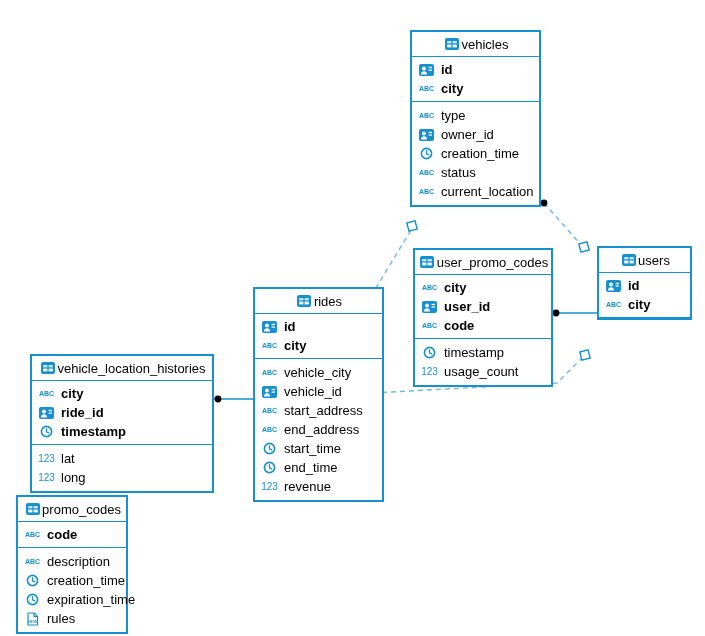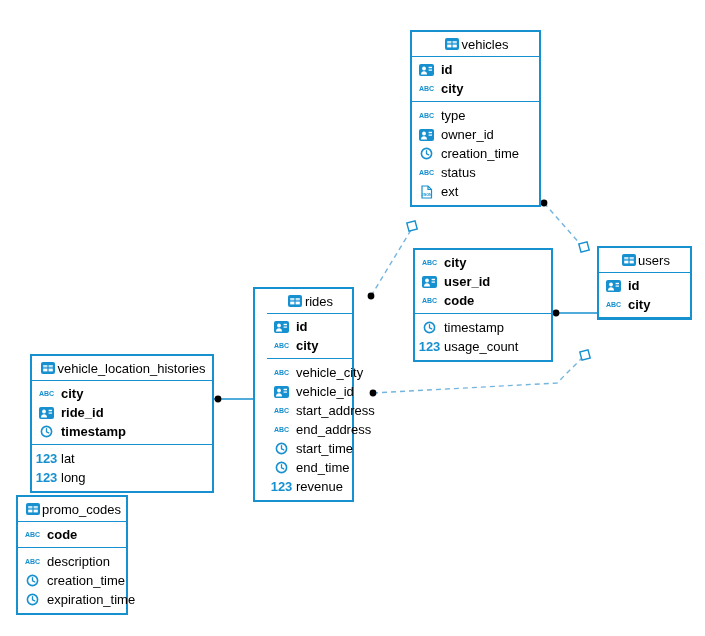--- a/index.html
+++ b/index.html
@@ -9,21 +9,21 @@
   .db-table{position:absolute;background:#fff;border:2px solid #1790cf;z-index:1;box-sizing:border-box;}
   .db-table-header{display:flex;align-items:center;justify-content:center;height:24px;
     border-bottom:1.5px solid #1790cf;font-size:13px;white-space:nowrap;}
   .section{box-sizing:border-box;}
   .section.pk{border-bottom:1.5px solid #1790cf;padding:3px 0;}
   .section.fields{padding:4px 0;}
   .field-row{display:flex;align-items:center;gap:5px;height:19px;padding:0 5px;font-size:13px;white-space:nowrap;}
   .field-row.pk{font-weight:bold;}
   .icon{flex:0 0 19px;width:19px;display:flex;align-items:center;justify-content:center;}
   .txt-icon{font-size:7px;font-weight:bold;color:#1790cf;letter-spacing:0;line-height:1;}
-  .num-icon{font-size:13px;font-weight:bold;color:#1790cf;line-height:1;}
+  .num-icon{font-size:10px;font-weight:normal;color:#1790cf;line-height:1;}
 </style>
 </head>
 <body>
 
 <div id="canvas">
   <svg id="connector-layer" width="705" height="636">
       <polyline points="371,296 411,230" fill="none" stroke="#74b5de" stroke-width="1.4" stroke-dasharray="5 4"></polyline>
       <rect x="407.75" y="221.75" width="8.5" height="8.5" fill="#fff" stroke="#1790cf" stroke-width="1.4" transform="rotate(-15 412 226)"></rect>
       <circle cx="371" cy="296" r="3.4" fill="#000000"></circle>
       <polyline points="544,203 582,246" fill="none" stroke="#74b5de" stroke-width="1.4" stroke-dasharray="5 4"></polyline>
@@ -99,297 +99,315 @@
           <span>creation_time</span>
         </div>
         <div class="field-row">
           <span class="icon">
             <span class="txt-icon">ABC</span>
           </span>
           <span>status</span>
         </div>
         <div class="field-row">
           <span class="icon">
+            <span class="txt-icon">ABC</span>
+          </span>
+          <span>current_location</span>
+        </div>
+      </div>
+    </div>
+    <div class="db-table" style="left: 413px; top: 248px; width: 140px;">
+      <div class="db-table-header">
+        <span class="icon">
+          <svg width="14" height="12" viewBox="0 0 14 12">
+            <rect width="14" height="12" rx="2" fill="#1790cf"></rect>
+            <rect x="2.2" y="3" width="4.2" height="2.4" fill="#fff" opacity="0.75"></rect>
+            <rect x="7.6" y="3" width="4.2" height="2.4" fill="#fff" opacity="0.75"></rect>
+            <rect x="2.2" y="6.6" width="4.2" height="2.8" fill="#fff"></rect>
+            <rect x="7.6" y="6.6" width="4.2" height="2.8" fill="#fff"></rect>
+          </svg>
+        </span>
+        <span>user_promo_codes</span>
+      </div>
+      <div class="section pk">
+        <div class="field-row pk">
+          <span class="icon">
+            <span class="txt-icon">ABC</span>
+          </span>
+          <span>city</span>
+        </div>
+        <div class="field-row pk">
+          <span class="icon">
+            <svg width="15" height="12" viewBox="0 0 15 12">
+              <rect width="15" height="12" rx="2" fill="#1790cf"></rect>
+              <circle cx="5" cy="4.5" r="1.9" fill="#fff"></circle>
+              <path d="M2 10.4 C2 8.2 3.4 7.2 5 7.2 C6.6 7.2 8 8.2 8 10.4 Z" fill="#fff"></path>
+              <rect x="9.6" y="2.8" width="3.4" height="1.4" fill="#fff"></rect>
+              <rect x="9.6" y="5.4" width="3.4" height="1.4" fill="#fff" opacity="0.85"></rect>
+            </svg>
+          </span>
+          <span>user_id</span>
+        </div>
+        <div class="field-row pk">
+          <span class="icon">
+            <span class="txt-icon">ABC</span>
+          </span>
+          <span>code</span>
+        </div>
+      </div>
+      <div class="section fields">
+        <div class="field-row">
+          <span class="icon">
+            <svg width="13" height="13" viewBox="0 0 13 13">
+              <circle cx="6.5" cy="6.5" r="5.1" fill="none" stroke="#1790cf" stroke-width="1.6"></circle>
+              <path d="M6.5 3.6 L6.5 6.9 L8.7 7.9" fill="none" stroke="#1790cf" stroke-width="1.3" stroke-linecap="round"></path>
+            </svg>
+          </span>
+          <span>timestamp</span>
+        </div>
+        <div class="field-row">
+          <span class="icon">
+            <span class="num-icon">123</span>
+          </span>
+          <span>usage_count</span>
+        </div>
+      </div>
+    </div>
+    <div class="db-table" style="left: 597px; top: 246px; width: 95px;">
+      <div class="db-table-header">
+        <span class="icon">
+          <svg width="14" height="12" viewBox="0 0 14 12">
+            <rect width="14" height="12" rx="2" fill="#1790cf"></rect>
+            <rect x="2.2" y="3" width="4.2" height="2.4" fill="#fff" opacity="0.75"></rect>
+            <rect x="7.6" y="3" width="4.2" height="2.4" fill="#fff" opacity="0.75"></rect>
+            <rect x="2.2" y="6.6" width="4.2" height="2.8" fill="#fff"></rect>
+            <rect x="7.6" y="6.6" width="4.2" height="2.8" fill="#fff"></rect>
+          </svg>
+        </span>
+        <span>users</span>
+      </div>
+      <div class="section pk">
+        <div class="field-row pk">
+          <span class="icon">
+            <svg width="15" height="12" viewBox="0 0 15 12">
+              <rect width="15" height="12" rx="2" fill="#1790cf"></rect>
+              <circle cx="5" cy="4.5" r="1.9" fill="#fff"></circle>
+              <path d="M2 10.4 C2 8.2 3.4 7.2 5 7.2 C6.6 7.2 8 8.2 8 10.4 Z" fill="#fff"></path>
+              <rect x="9.6" y="2.8" width="3.4" height="1.4" fill="#fff"></rect>
+              <rect x="9.6" y="5.4" width="3.4" height="1.4" fill="#fff" opacity="0.85"></rect>
+            </svg>
+          </span>
+          <span>id</span>
+        </div>
+        <div class="field-row pk">
+          <span class="icon">
+            <span class="txt-icon">ABC</span>
+          </span>
+          <span>city</span>
+        </div>
+      </div>
+    </div>
+    <div class="db-table" style="left: 253px; top: 287px; width: 131px;">
+      <div class="db-table-header">
+        <span class="icon">
+          <svg width="14" height="12" viewBox="0 0 14 12">
+            <rect width="14" height="12" rx="2" fill="#1790cf"></rect>
+            <rect x="2.2" y="3" width="4.2" height="2.4" fill="#fff" opacity="0.75"></rect>
+            <rect x="7.6" y="3" width="4.2" height="2.4" fill="#fff" opacity="0.75"></rect>
+            <rect x="2.2" y="6.6" width="4.2" height="2.8" fill="#fff"></rect>
+            <rect x="7.6" y="6.6" width="4.2" height="2.8" fill="#fff"></rect>
+          </svg>
+        </span>
+        <span>rides</span>
+      </div>
+      <div class="section pk">
+        <div class="field-row pk">
+          <span class="icon">
+            <svg width="15" height="12" viewBox="0 0 15 12">
+              <rect width="15" height="12" rx="2" fill="#1790cf"></rect>
+              <circle cx="5" cy="4.5" r="1.9" fill="#fff"></circle>
+              <path d="M2 10.4 C2 8.2 3.4 7.2 5 7.2 C6.6 7.2 8 8.2 8 10.4 Z" fill="#fff"></path>
+              <rect x="9.6" y="2.8" width="3.4" height="1.4" fill="#fff"></rect>
+              <rect x="9.6" y="5.4" width="3.4" height="1.4" fill="#fff" opacity="0.85"></rect>
+            </svg>
+          </span>
+          <span>id</span>
+        </div>
+        <div class="field-row pk">
+          <span class="icon">
+            <span class="txt-icon">ABC</span>
+          </span>
+          <span>city</span>
+        </div>
+      </div>
+      <div class="section fields">
+        <div class="field-row">
+          <span class="icon">
+            <span class="txt-icon">ABC</span>
+          </span>
+          <span>vehicle_city</span>
+        </div>
+        <div class="field-row">
+          <span class="icon">
+            <svg width="15" height="12" viewBox="0 0 15 12">
+              <rect width="15" height="12" rx="2" fill="#1790cf"></rect>
+              <circle cx="5" cy="4.5" r="1.9" fill="#fff"></circle>
+              <path d="M2 10.4 C2 8.2 3.4 7.2 5 7.2 C6.6 7.2 8 8.2 8 10.4 Z" fill="#fff"></path>
+              <rect x="9.6" y="2.8" width="3.4" height="1.4" fill="#fff"></rect>
+              <rect x="9.6" y="5.4" width="3.4" height="1.4" fill="#fff" opacity="0.85"></rect>
+            </svg>
+          </span>
+          <span>vehicle_id</span>
+        </div>
+        <div class="field-row">
+          <span class="icon">
+            <span class="txt-icon">ABC</span>
+          </span>
+          <span>start_address</span>
+        </div>
+        <div class="field-row">
+          <span class="icon">
+            <span class="txt-icon">ABC</span>
+          </span>
+          <span>end_address</span>
+        </div>
+        <div class="field-row">
+          <span class="icon">
+            <svg width="13" height="13" viewBox="0 0 13 13">
+              <circle cx="6.5" cy="6.5" r="5.1" fill="none" stroke="#1790cf" stroke-width="1.6"></circle>
+              <path d="M6.5 3.6 L6.5 6.9 L8.7 7.9" fill="none" stroke="#1790cf" stroke-width="1.3" stroke-linecap="round"></path>
+            </svg>
+          </span>
+          <span>start_time</span>
+        </div>
+        <div class="field-row">
+          <span class="icon">
+            <svg width="13" height="13" viewBox="0 0 13 13">
+              <circle cx="6.5" cy="6.5" r="5.1" fill="none" stroke="#1790cf" stroke-width="1.6"></circle>
+              <path d="M6.5 3.6 L6.5 6.9 L8.7 7.9" fill="none" stroke="#1790cf" stroke-width="1.3" stroke-linecap="round"></path>
+            </svg>
+          </span>
+          <span>end_time</span>
+        </div>
+        <div class="field-row">
+          <span class="icon">
+            <span class="num-icon">123</span>
+          </span>
+          <span>revenue</span>
+        </div>
+      </div>
+    </div>
+    <div class="db-table" style="left: 30px; top: 354px; width: 184px;">
+      <div class="db-table-header">
+        <span class="icon">
+          <svg width="14" height="12" viewBox="0 0 14 12">
+            <rect width="14" height="12" rx="2" fill="#1790cf"></rect>
+            <rect x="2.2" y="3" width="4.2" height="2.4" fill="#fff" opacity="0.75"></rect>
+            <rect x="7.6" y="3" width="4.2" height="2.4" fill="#fff" opacity="0.75"></rect>
+            <rect x="2.2" y="6.6" width="4.2" height="2.8" fill="#fff"></rect>
+            <rect x="7.6" y="6.6" width="4.2" height="2.8" fill="#fff"></rect>
+          </svg>
+        </span>
+        <span>vehicle_location_histories</span>
+      </div>
+      <div class="section pk">
+        <div class="field-row pk">
+          <span class="icon">
+            <span class="txt-icon">ABC</span>
+          </span>
+          <span>city</span>
+        </div>
+        <div class="field-row pk">
+          <span class="icon">
+            <svg width="15" height="12" viewBox="0 0 15 12">
+              <rect width="15" height="12" rx="2" fill="#1790cf"></rect>
+              <circle cx="5" cy="4.5" r="1.9" fill="#fff"></circle>
+              <path d="M2 10.4 C2 8.2 3.4 7.2 5 7.2 C6.6 7.2 8 8.2 8 10.4 Z" fill="#fff"></path>
+              <rect x="9.6" y="2.8" width="3.4" height="1.4" fill="#fff"></rect>
+              <rect x="9.6" y="5.4" width="3.4" height="1.4" fill="#fff" opacity="0.85"></rect>
+            </svg>
+          </span>
+          <span>ride_id</span>
+        </div>
+        <div class="field-row pk">
+          <span class="icon">
+            <svg width="13" height="13" viewBox="0 0 13 13">
+              <circle cx="6.5" cy="6.5" r="5.1" fill="none" stroke="#1790cf" stroke-width="1.6"></circle>
+              <path d="M6.5 3.6 L6.5 6.9 L8.7 7.9" fill="none" stroke="#1790cf" stroke-width="1.3" stroke-linecap="round"></path>
+            </svg>
+          </span>
+          <span>timestamp</span>
+        </div>
+      </div>
+      <div class="section fields">
+        <div class="field-row">
+          <span class="icon">
+            <span class="num-icon">123</span>
+          </span>
+          <span>lat</span>
+        </div>
+        <div class="field-row">
+          <span class="icon">
+            <span class="num-icon">123</span>
+          </span>
+          <span>long</span>
+        </div>
+      </div>
+    </div>
+    <div class="db-table" style="left: 16px; top: 495px; width: 112px;">
+      <div class="db-table-header">
+        <span class="icon">
+          <svg width="14" height="12" viewBox="0 0 14 12">
+            <rect width="14" height="12" rx="2" fill="#1790cf"></rect>
+            <rect x="2.2" y="3" width="4.2" height="2.4" fill="#fff" opacity="0.75"></rect>
+            <rect x="7.6" y="3" width="4.2" height="2.4" fill="#fff" opacity="0.75"></rect>
+            <rect x="2.2" y="6.6" width="4.2" height="2.8" fill="#fff"></rect>
+            <rect x="7.6" y="6.6" width="4.2" height="2.8" fill="#fff"></rect>
+          </svg>
+        </span>
+        <span>promo_codes</span>
+      </div>
+      <div class="section pk">
+        <div class="field-row pk">
+          <span class="icon">
+            <span class="txt-icon">ABC</span>
+          </span>
+          <span>code</span>
+        </div>
+      </div>
+      <div class="section fields">
+        <div class="field-row">
+          <span class="icon">
+            <span class="txt-icon">ABC</span>
+          </span>
+          <span>description</span>
+        </div>
+        <div class="field-row">
+          <span class="icon">
+            <svg width="13" height="13" viewBox="0 0 13 13">
+              <circle cx="6.5" cy="6.5" r="5.1" fill="none" stroke="#1790cf" stroke-width="1.6"></circle>
+              <path d="M6.5 3.6 L6.5 6.9 L8.7 7.9" fill="none" stroke="#1790cf" stroke-width="1.3" stroke-linecap="round"></path>
+            </svg>
+          </span>
+          <span>creation_time</span>
+        </div>
+        <div class="field-row">
+          <span class="icon">
+            <svg width="13" height="13" viewBox="0 0 13 13">
+              <circle cx="6.5" cy="6.5" r="5.1" fill="none" stroke="#1790cf" stroke-width="1.6"></circle>
+              <path d="M6.5 3.6 L6.5 6.9 L8.7 7.9" fill="none" stroke="#1790cf" stroke-width="1.3" stroke-linecap="round"></path>
+            </svg>
+          </span>
+          <span>expiration_time</span>
+        </div>
+        <div class="field-row">
+          <span class="icon">
             <svg width="13" height="14" viewBox="0 0 13 14">
               <path d="M2 1 L8 1 L11.5 4.5 L11.5 13 L2 13 Z" fill="#fff" stroke="#1790cf" stroke-width="1.2"></path>
               <path d="M8 1 L8 4.5 L11.5 4.5" fill="none" stroke="#1790cf" stroke-width="1.2"></path>
               <text x="6.7" y="11.2" font-size="3.8" text-anchor="middle" fill="#1790cf" font-weight="bold" font-family="Liberation Sans, sans-serif">JSON</text>
             </svg>
           </span>
-          <span>ext</span>
-        </div>
-      </div>
-    </div>
-    <div class="db-table" style="left: 413px; top: 248px; width: 140px;">
-      <div class="section pk">
-        <div class="field-row pk">
-          <span class="icon">
-            <span class="txt-icon">ABC</span>
-          </span>
-          <span>city</span>
-        </div>
-        <div class="field-row pk">
-          <span class="icon">
-            <svg width="15" height="12" viewBox="0 0 15 12">
-              <rect width="15" height="12" rx="2" fill="#1790cf"></rect>
-              <circle cx="5" cy="4.5" r="1.9" fill="#fff"></circle>
-              <path d="M2 10.4 C2 8.2 3.4 7.2 5 7.2 C6.6 7.2 8 8.2 8 10.4 Z" fill="#fff"></path>
-              <rect x="9.6" y="2.8" width="3.4" height="1.4" fill="#fff"></rect>
-              <rect x="9.6" y="5.4" width="3.4" height="1.4" fill="#fff" opacity="0.85"></rect>
-            </svg>
-          </span>
-          <span>user_id</span>
-        </div>
-        <div class="field-row pk">
-          <span class="icon">
-            <span class="txt-icon">ABC</span>
-          </span>
-          <span>code</span>
-        </div>
-      </div>
-      <div class="section fields">
-        <div class="field-row">
-          <span class="icon">
-            <svg width="13" height="13" viewBox="0 0 13 13">
-              <circle cx="6.5" cy="6.5" r="5.1" fill="none" stroke="#1790cf" stroke-width="1.6"></circle>
-              <path d="M6.5 3.6 L6.5 6.9 L8.7 7.9" fill="none" stroke="#1790cf" stroke-width="1.3" stroke-linecap="round"></path>
-            </svg>
-          </span>
-          <span>timestamp</span>
-        </div>
-        <div class="field-row">
-          <span class="icon">
-            <span class="num-icon">123</span>
-          </span>
-          <span>usage_count</span>
-        </div>
-      </div>
-    </div>
-    <div class="db-table" style="left: 597px; top: 246px; width: 95px;">
-      <div class="db-table-header">
-        <span class="icon">
-          <svg width="14" height="12" viewBox="0 0 14 12">
-            <rect width="14" height="12" rx="2" fill="#1790cf"></rect>
-            <rect x="2.2" y="3" width="4.2" height="2.4" fill="#fff" opacity="0.75"></rect>
-            <rect x="7.6" y="3" width="4.2" height="2.4" fill="#fff" opacity="0.75"></rect>
-            <rect x="2.2" y="6.6" width="4.2" height="2.8" fill="#fff"></rect>
-            <rect x="7.6" y="6.6" width="4.2" height="2.8" fill="#fff"></rect>
-          </svg>
-        </span>
-        <span>users</span>
-      </div>
-      <div class="section pk">
-        <div class="field-row pk">
-          <span class="icon">
-            <svg width="15" height="12" viewBox="0 0 15 12">
-              <rect width="15" height="12" rx="2" fill="#1790cf"></rect>
-              <circle cx="5" cy="4.5" r="1.9" fill="#fff"></circle>
-              <path d="M2 10.4 C2 8.2 3.4 7.2 5 7.2 C6.6 7.2 8 8.2 8 10.4 Z" fill="#fff"></path>
-              <rect x="9.6" y="2.8" width="3.4" height="1.4" fill="#fff"></rect>
-              <rect x="9.6" y="5.4" width="3.4" height="1.4" fill="#fff" opacity="0.85"></rect>
-            </svg>
-          </span>
-          <span>id</span>
-        </div>
-        <div class="field-row pk">
-          <span class="icon">
-            <span class="txt-icon">ABC</span>
-          </span>
-          <span>city</span>
-        </div>
-      </div>
-    </div>
-    <div class="db-table" style="left: 253px; top: 287px; width: 101px; padding-left: 12px;">
-      <div class="db-table-header">
-        <span class="icon">
-          <svg width="14" height="12" viewBox="0 0 14 12">
-            <rect width="14" height="12" rx="2" fill="#1790cf"></rect>
-            <rect x="2.2" y="3" width="4.2" height="2.4" fill="#fff" opacity="0.75"></rect>
-            <rect x="7.6" y="3" width="4.2" height="2.4" fill="#fff" opacity="0.75"></rect>
-            <rect x="2.2" y="6.6" width="4.2" height="2.8" fill="#fff"></rect>
-            <rect x="7.6" y="6.6" width="4.2" height="2.8" fill="#fff"></rect>
-          </svg>
-        </span>
-        <span>rides</span>
-      </div>
-      <div class="section pk">
-        <div class="field-row pk">
-          <span class="icon">
-            <svg width="15" height="12" viewBox="0 0 15 12">
-              <rect width="15" height="12" rx="2" fill="#1790cf"></rect>
-              <circle cx="5" cy="4.5" r="1.9" fill="#fff"></circle>
-              <path d="M2 10.4 C2 8.2 3.4 7.2 5 7.2 C6.6 7.2 8 8.2 8 10.4 Z" fill="#fff"></path>
-              <rect x="9.6" y="2.8" width="3.4" height="1.4" fill="#fff"></rect>
-              <rect x="9.6" y="5.4" width="3.4" height="1.4" fill="#fff" opacity="0.85"></rect>
-            </svg>
-          </span>
-          <span>id</span>
-        </div>
-        <div class="field-row pk">
-          <span class="icon">
-            <span class="txt-icon">ABC</span>
-          </span>
-          <span>city</span>
-        </div>
-      </div>
-      <div class="section fields">
-        <div class="field-row">
-          <span class="icon">
-            <span class="txt-icon">ABC</span>
-          </span>
-          <span>vehicle_city</span>
-        </div>
-        <div class="field-row">
-          <span class="icon">
-            <svg width="15" height="12" viewBox="0 0 15 12">
-              <rect width="15" height="12" rx="2" fill="#1790cf"></rect>
-              <circle cx="5" cy="4.5" r="1.9" fill="#fff"></circle>
-              <path d="M2 10.4 C2 8.2 3.4 7.2 5 7.2 C6.6 7.2 8 8.2 8 10.4 Z" fill="#fff"></path>
-              <rect x="9.6" y="2.8" width="3.4" height="1.4" fill="#fff"></rect>
-              <rect x="9.6" y="5.4" width="3.4" height="1.4" fill="#fff" opacity="0.85"></rect>
-            </svg>
-          </span>
-          <span>vehicle_id</span>
-        </div>
-        <div class="field-row">
-          <span class="icon">
-            <span class="txt-icon">ABC</span>
-          </span>
-          <span>start_address</span>
-        </div>
-        <div class="field-row">
-          <span class="icon">
-            <span class="txt-icon">ABC</span>
-          </span>
-          <span>end_address</span>
-        </div>
-        <div class="field-row">
-          <span class="icon">
-            <svg width="13" height="13" viewBox="0 0 13 13">
-              <circle cx="6.5" cy="6.5" r="5.1" fill="none" stroke="#1790cf" stroke-width="1.6"></circle>
-              <path d="M6.5 3.6 L6.5 6.9 L8.7 7.9" fill="none" stroke="#1790cf" stroke-width="1.3" stroke-linecap="round"></path>
-            </svg>
-          </span>
-          <span>start_time</span>
-        </div>
-        <div class="field-row">
-          <span class="icon">
-            <svg width="13" height="13" viewBox="0 0 13 13">
-              <circle cx="6.5" cy="6.5" r="5.1" fill="none" stroke="#1790cf" stroke-width="1.6"></circle>
-              <path d="M6.5 3.6 L6.5 6.9 L8.7 7.9" fill="none" stroke="#1790cf" stroke-width="1.3" stroke-linecap="round"></path>
-            </svg>
-          </span>
-          <span>end_time</span>
-        </div>
-        <div class="field-row">
-          <span class="icon">
-            <span class="num-icon">123</span>
-          </span>
-          <span>revenue</span>
-        </div>
-      </div>
-    </div>
-    <div class="db-table" style="left: 30px; top: 354px; width: 184px;">
-      <div class="db-table-header">
-        <span class="icon">
-          <svg width="14" height="12" viewBox="0 0 14 12">
-            <rect width="14" height="12" rx="2" fill="#1790cf"></rect>
-            <rect x="2.2" y="3" width="4.2" height="2.4" fill="#fff" opacity="0.75"></rect>
-            <rect x="7.6" y="3" width="4.2" height="2.4" fill="#fff" opacity="0.75"></rect>
-            <rect x="2.2" y="6.6" width="4.2" height="2.8" fill="#fff"></rect>
-            <rect x="7.6" y="6.6" width="4.2" height="2.8" fill="#fff"></rect>
-          </svg>
-        </span>
-        <span>vehicle_location_histories</span>
-      </div>
-      <div class="section pk">
-        <div class="field-row pk">
-          <span class="icon">
-            <span class="txt-icon">ABC</span>
-          </span>
-          <span>city</span>
-        </div>
-        <div class="field-row pk">
-          <span class="icon">
-            <svg width="15" height="12" viewBox="0 0 15 12">
-              <rect width="15" height="12" rx="2" fill="#1790cf"></rect>
-              <circle cx="5" cy="4.5" r="1.9" fill="#fff"></circle>
-              <path d="M2 10.4 C2 8.2 3.4 7.2 5 7.2 C6.6 7.2 8 8.2 8 10.4 Z" fill="#fff"></path>
-              <rect x="9.6" y="2.8" width="3.4" height="1.4" fill="#fff"></rect>
-              <rect x="9.6" y="5.4" width="3.4" height="1.4" fill="#fff" opacity="0.85"></rect>
-            </svg>
-          </span>
-          <span>ride_id</span>
-        </div>
-        <div class="field-row pk">
-          <span class="icon">
-            <svg width="13" height="13" viewBox="0 0 13 13">
-              <circle cx="6.5" cy="6.5" r="5.1" fill="none" stroke="#1790cf" stroke-width="1.6"></circle>
-              <path d="M6.5 3.6 L6.5 6.9 L8.7 7.9" fill="none" stroke="#1790cf" stroke-width="1.3" stroke-linecap="round"></path>
-            </svg>
-          </span>
-          <span>timestamp</span>
-        </div>
-      </div>
-      <div class="section fields">
-        <div class="field-row">
-          <span class="icon">
-            <span class="num-icon">123</span>
-          </span>
-          <span>lat</span>
-        </div>
-        <div class="field-row">
-          <span class="icon">
-            <span class="num-icon">123</span>
-          </span>
-          <span>long</span>
-        </div>
-      </div>
-    </div>
-    <div class="db-table" style="left: 16px; top: 495px; width: 112px;">
-      <div class="db-table-header">
-        <span class="icon">
-          <svg width="14" height="12" viewBox="0 0 14 12">
-            <rect width="14" height="12" rx="2" fill="#1790cf"></rect>
-            <rect x="2.2" y="3" width="4.2" height="2.4" fill="#fff" opacity="0.75"></rect>
-            <rect x="7.6" y="3" width="4.2" height="2.4" fill="#fff" opacity="0.75"></rect>
-            <rect x="2.2" y="6.6" width="4.2" height="2.8" fill="#fff"></rect>
-            <rect x="7.6" y="6.6" width="4.2" height="2.8" fill="#fff"></rect>
-          </svg>
-        </span>
-        <span>promo_codes</span>
-      </div>
-      <div class="section pk">
-        <div class="field-row pk">
-          <span class="icon">
-            <span class="txt-icon">ABC</span>
-          </span>
-          <span>code</span>
-        </div>
-      </div>
-      <div class="section fields">
-        <div class="field-row">
-          <span class="icon">
-            <span class="txt-icon">ABC</span>
-          </span>
-          <span>description</span>
-        </div>
-        <div class="field-row">
-          <span class="icon">
-            <svg width="13" height="13" viewBox="0 0 13 13">
-              <circle cx="6.5" cy="6.5" r="5.1" fill="none" stroke="#1790cf" stroke-width="1.6"></circle>
-              <path d="M6.5 3.6 L6.5 6.9 L8.7 7.9" fill="none" stroke="#1790cf" stroke-width="1.3" stroke-linecap="round"></path>
-            </svg>
-          </span>
-          <span>creation_time</span>
-        </div>
-        <div class="field-row">
-          <span class="icon">
-            <svg width="13" height="13" viewBox="0 0 13 13">
-              <circle cx="6.5" cy="6.5" r="5.1" fill="none" stroke="#1790cf" stroke-width="1.6"></circle>
-              <path d="M6.5 3.6 L6.5 6.9 L8.7 7.9" fill="none" stroke="#1790cf" stroke-width="1.3" stroke-linecap="round"></path>
-            </svg>
-          </span>
-          <span>expiration_time</span>
+          <span>rules</span>
         </div>
       </div>
     </div>
   </div>
 
 </body></html>

